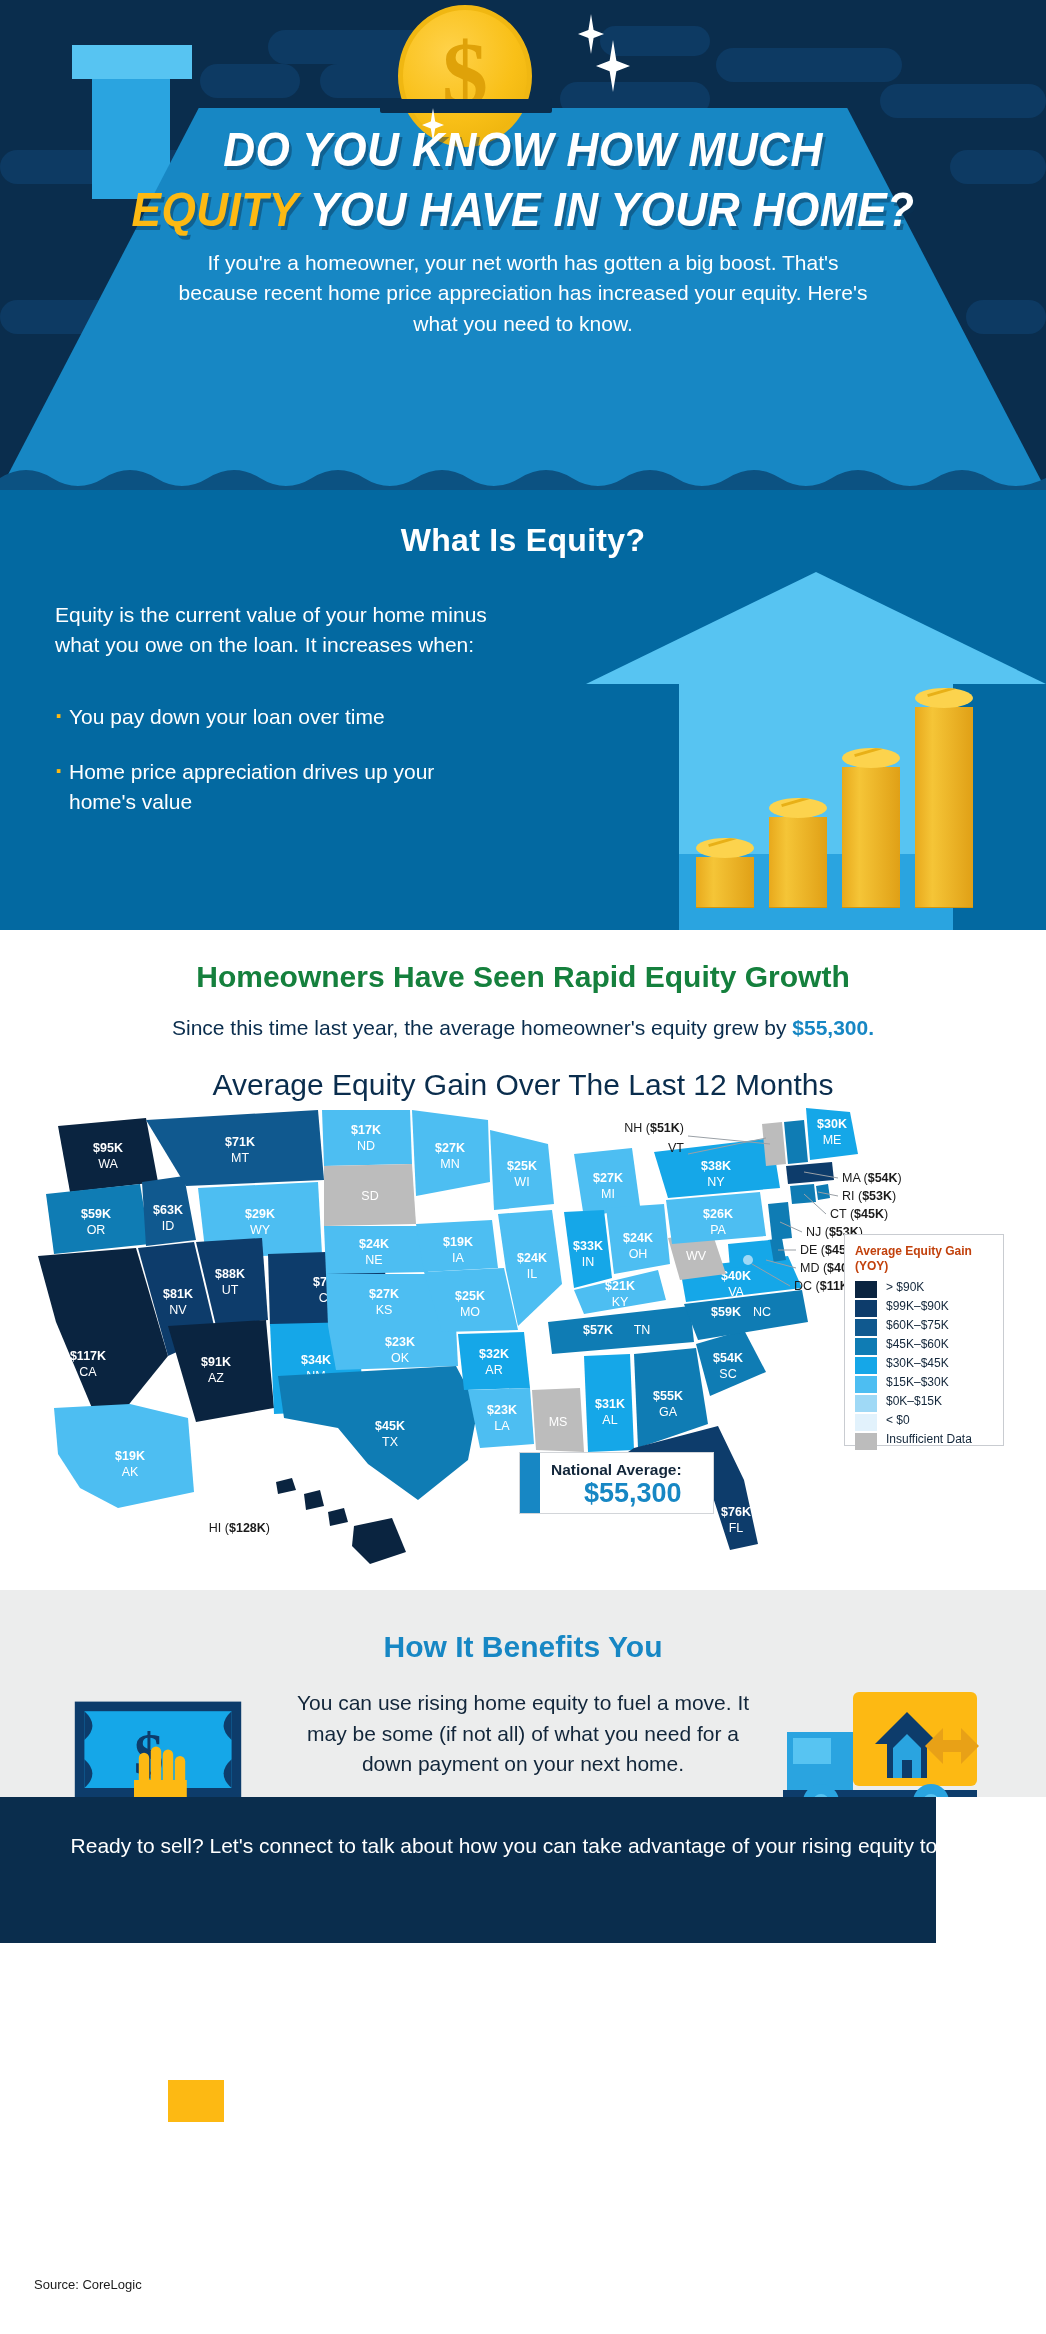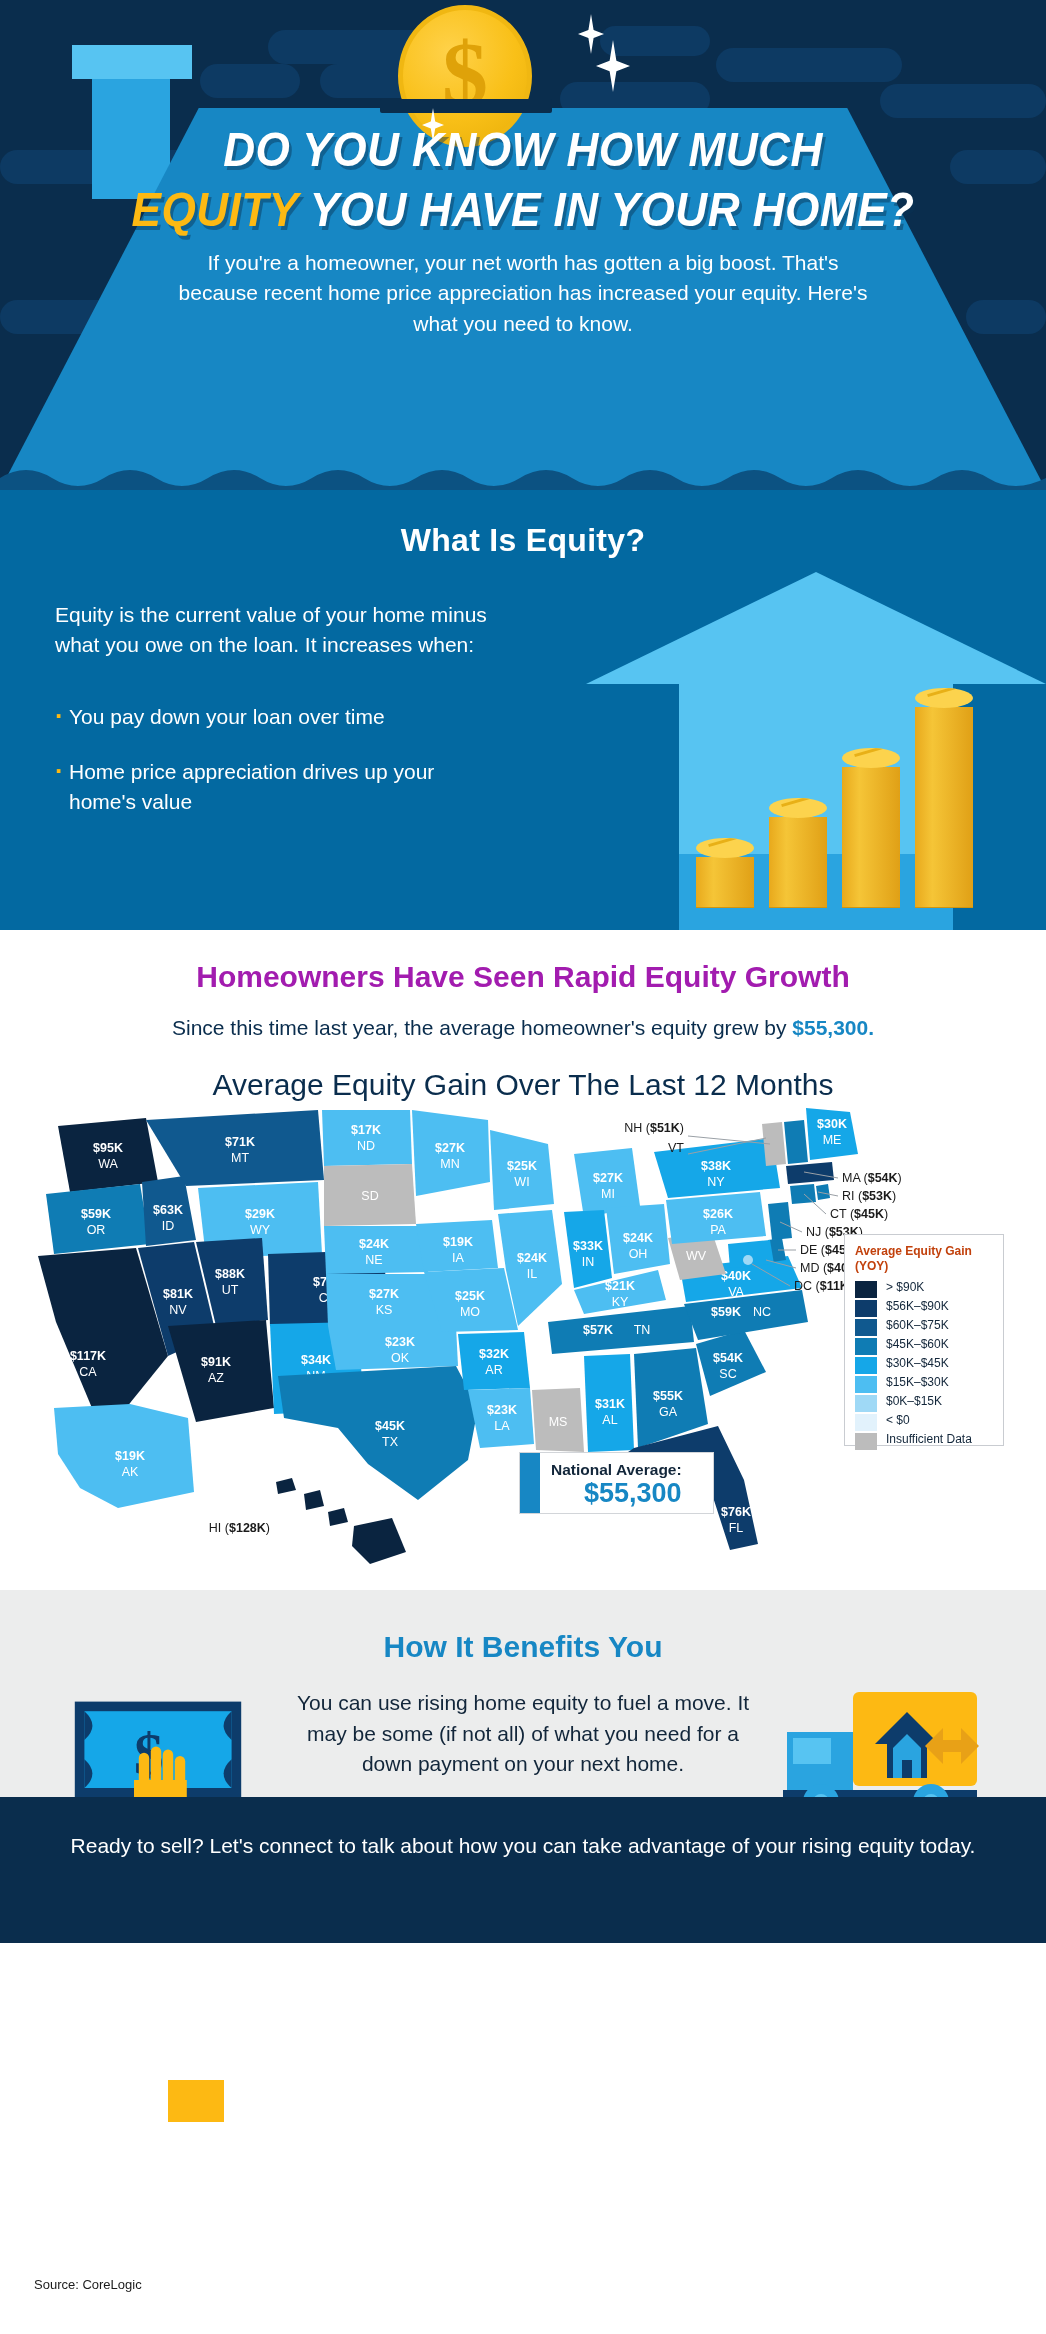--- a/index.html
+++ b/index.html
@@ -146,21 +146,21 @@
   }
   .coin-top::after {
     content:""; position: absolute; left: 12px; top: 2px;
     width: 30px; height: 3px; background: #e8b017; transform: rotate(-16deg);
   }
 
   
   .mapsec { position: relative; width: 1046px; height: 660px; background: #ffffff; }
   .mapsec h2 {
     position: absolute; left: 0; top: 30px; width: 1046px; text-align: center;
-    color: #a21caf; font-size: 30px; font-weight: bold;
+    color: #15803d; font-size: 30px; font-weight: bold;
     font-family: "Liberation Sans Narrow", "Liberation Sans", sans-serif;
   }
   .mapsec .sub {
     position: absolute; left: 0; top: 86px; width: 1046px; text-align: center;
     color: #0a2d4d; font-size: 21px;
     font-family: "Liberation Sans Narrow", "Liberation Sans", sans-serif;
   }
   .mapsec .sub b { color: #1787c4; }
   .mapsec .maptitle {
     position: absolute; left: 0; top: 138px; width: 1046px; text-align: center;
@@ -230,21 +230,21 @@
   }
   .cash-icon { position: absolute; left: 52px; top: 110px; width: 212px; height: 120px; }
   .truck-icon { position: absolute; left: 775px; top: 96px; width: 210px; height: 148px; }
   .yellow-tab {
     position: absolute; left: 168px; top: 2080px;
     width: 56px; height: 42px; background: #fdb913; z-index: 9;
   }
 
   
   .cta {
-    position: relative; width: 1046px; height: 146px; background: #0a2d4d;
+    position: relative; width: 936px; height: 146px; background: #0a2d4d;
   }
   .cta p {
     position: absolute; left: 0; top: 34px; width: 1046px; text-align: center;
     color: #ffffff; font-size: 21px; line-height: 1.45;
     font-family: "Liberation Sans Narrow", "Liberation Sans", sans-serif;
   }
   .source {
     position: absolute; left: 34px; top: 2277px;
     color: #1b1b1b; font-size: 13px;
     font-family: "Liberation Sans Narrow", "Liberation Sans", sans-serif;
@@ -694,21 +694,21 @@
     </svg>
 
     <div class="legend-box" style="position:absolute;left:844px;top:304px;">
       <div class="legend-title">Average Equity Gain (YOY)</div>
       <div class="legend-row">
           <span class="legend-sw" style="background:#0a2440"></span>
           <span class="legend-lb">&gt; $90K</span>
         </div>
       <div class="legend-row">
           <span class="legend-sw" style="background:#0d3c6b"></span>
-          <span class="legend-lb">$56K–$90K</span>
+          <span class="legend-lb">$99K–$90K</span>
         </div>
       <div class="legend-row">
           <span class="legend-sw" style="background:#10598f"></span>
           <span class="legend-lb">$60K–$75K</span>
         </div>
       <div class="legend-row">
           <span class="legend-sw" style="background:#0f7cb4"></span>
           <span class="legend-lb">$45K–$60K</span>
         </div>
       <div class="legend-row">

